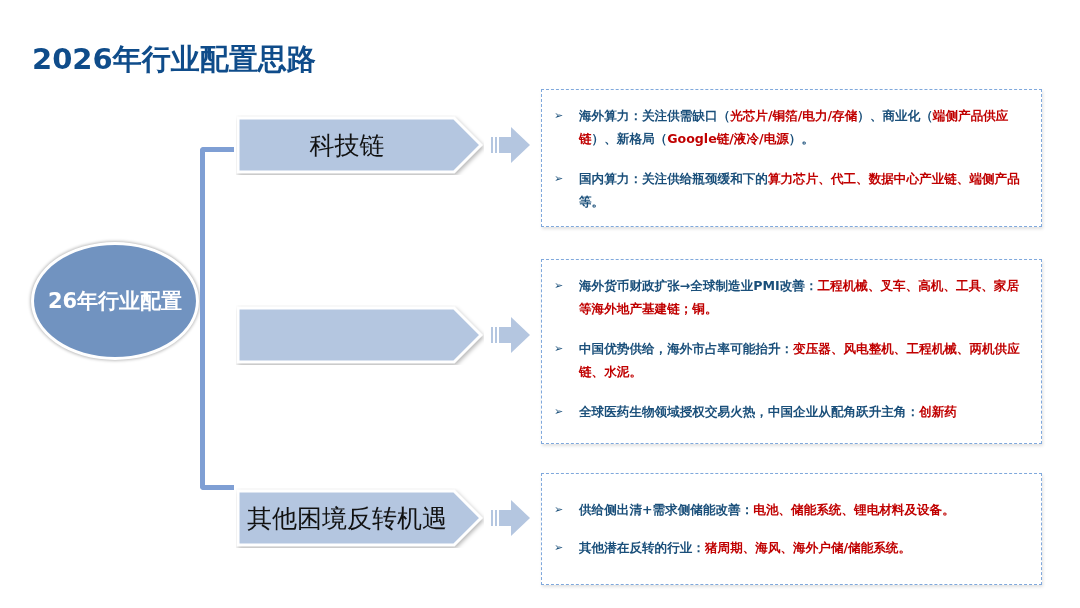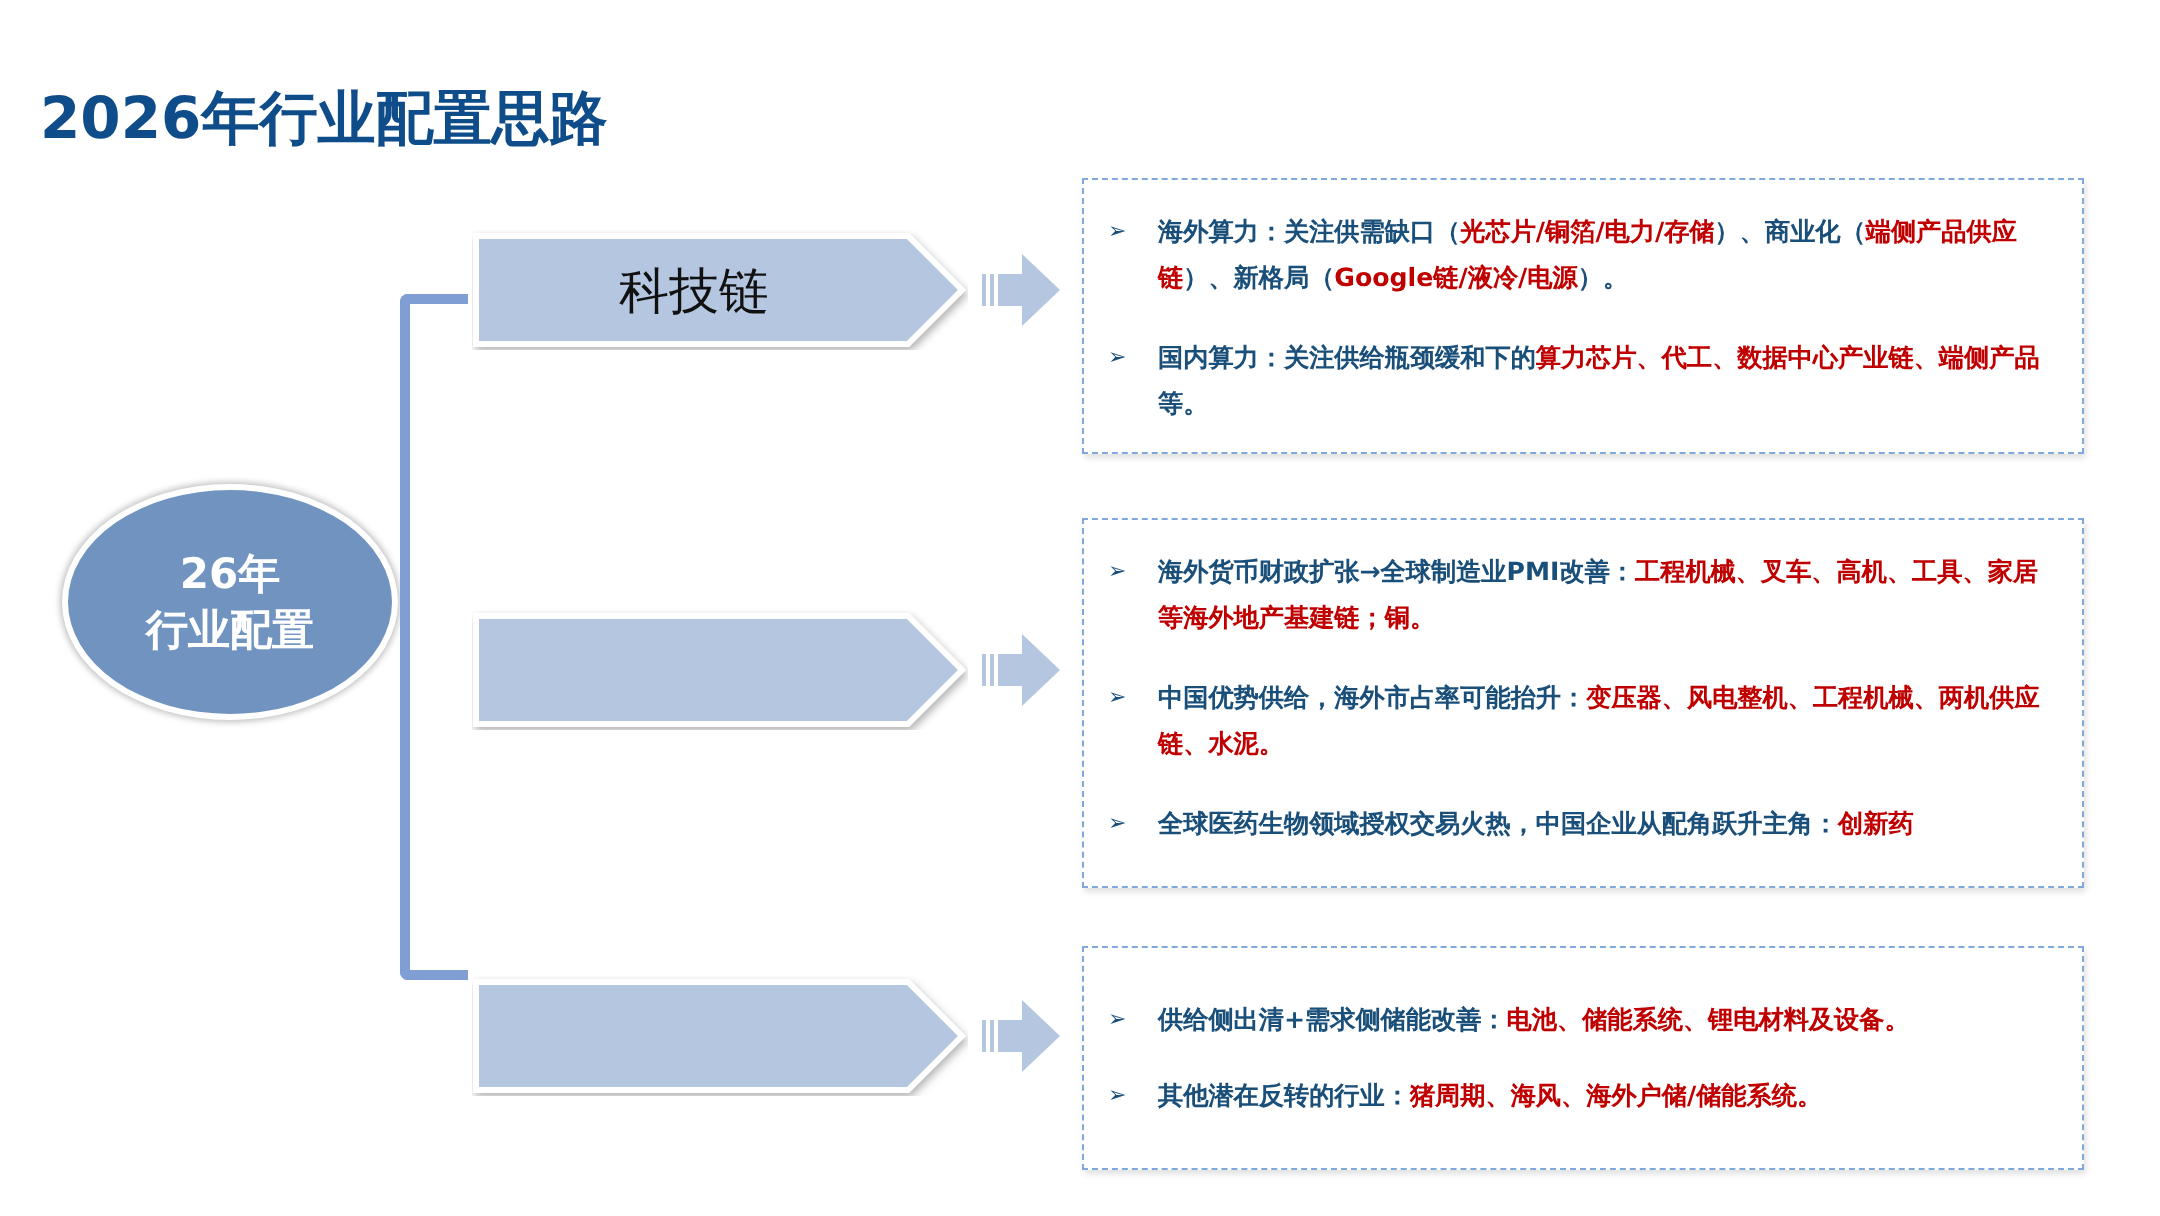--- a/index.html
+++ b/index.html
@@ -1,28 +1,28 @@
 <!DOCTYPE html>
 <html><head>
   <meta charset="utf-8">
   <style>
     html, body { margin: 0; padding: 0; }
     body {
       width: 1080px; height: 608px; background: #ffffff; position: relative; overflow: hidden;
       font-family: "DejaVu Sans", "Liberation Sans", sans-serif;
     }
     .title {
-      position: absolute; left: 20px; top: 40px; font-size: 29px; font-weight: bold;
+      position: absolute; left: 32px; top: 40px; font-size: 29px; font-weight: bold;
       color: #0f4c8a; letter-spacing: 0px; white-space: nowrap;
     }
     .oval {
       position: absolute; left: 31px; top: 242px; width: 162px; height: 112px; border-radius: 50%;
       background: #7193c0; border: 3px solid #ffffff;
       box-shadow: 0 0 3px 1px rgba(0,0,0,0.25);
-      display: flex; flex-direction: column; align-items: center; justify-content: center;
+      display: flex; flex-direction: row; align-items: center; justify-content: center;
       color: #ffffff; font-weight: bold; font-size: 21px; line-height: 28px;
     }
     .bracket {
       position: absolute; left: 200px; top: 147px; width: 34px; height: 343px;
       border-left: 5px solid #7f9fd4; border-top: 5px solid #7f9fd4; border-bottom: 5px solid #7f9fd4;
       box-sizing: border-box; border-radius: 4px 0 0 4px;
     }
     .pent-wrap { position: absolute; left: 236px; width: 248px; height: 60px; }
     .pent-wrap svg { position: absolute; left: 0; top: 0; }
     .pent-label {
@@ -80,20 +80,21 @@
   <rect x="0" y="12" width="2" height="16" fill="#b4c6e0"></rect>
   <rect x="4" y="12" width="2" height="16" fill="#b4c6e0"></rect>
   <rect x="8" y="12" width="12" height="16" fill="#b4c6e0"></rect>
   <polygon points="20,2 39,20 20,38" fill="#b4c6e0"></polygon>
 </svg>
 
 <div class="pent-wrap" style="top:488px;">
   <svg width="248" height="60">
     <polygon points="2,3 218,3 245,30 218,57 2,57" fill="#b4c6e0" stroke="#ffffff" stroke-width="3" style="filter:drop-shadow(1px 2px 2px rgba(0,0,0,0.3));"></polygon>
   </svg>
+  <div class="pent-label">其他困境反转机遇</div>
 </div>
 <svg class="arrow" style="top:498px;" viewBox="0 0 40 40">
   <rect x="0" y="12" width="2" height="16" fill="#b4c6e0"></rect>
   <rect x="4" y="12" width="2" height="16" fill="#b4c6e0"></rect>
   <rect x="8" y="12" width="12" height="16" fill="#b4c6e0"></rect>
   <polygon points="20,2 39,20 20,38" fill="#b4c6e0"></polygon>
 </svg>
 
 <div class="panel" style="top:89px; height:138px; padding-top:14px;">
   <div class="bullet">

